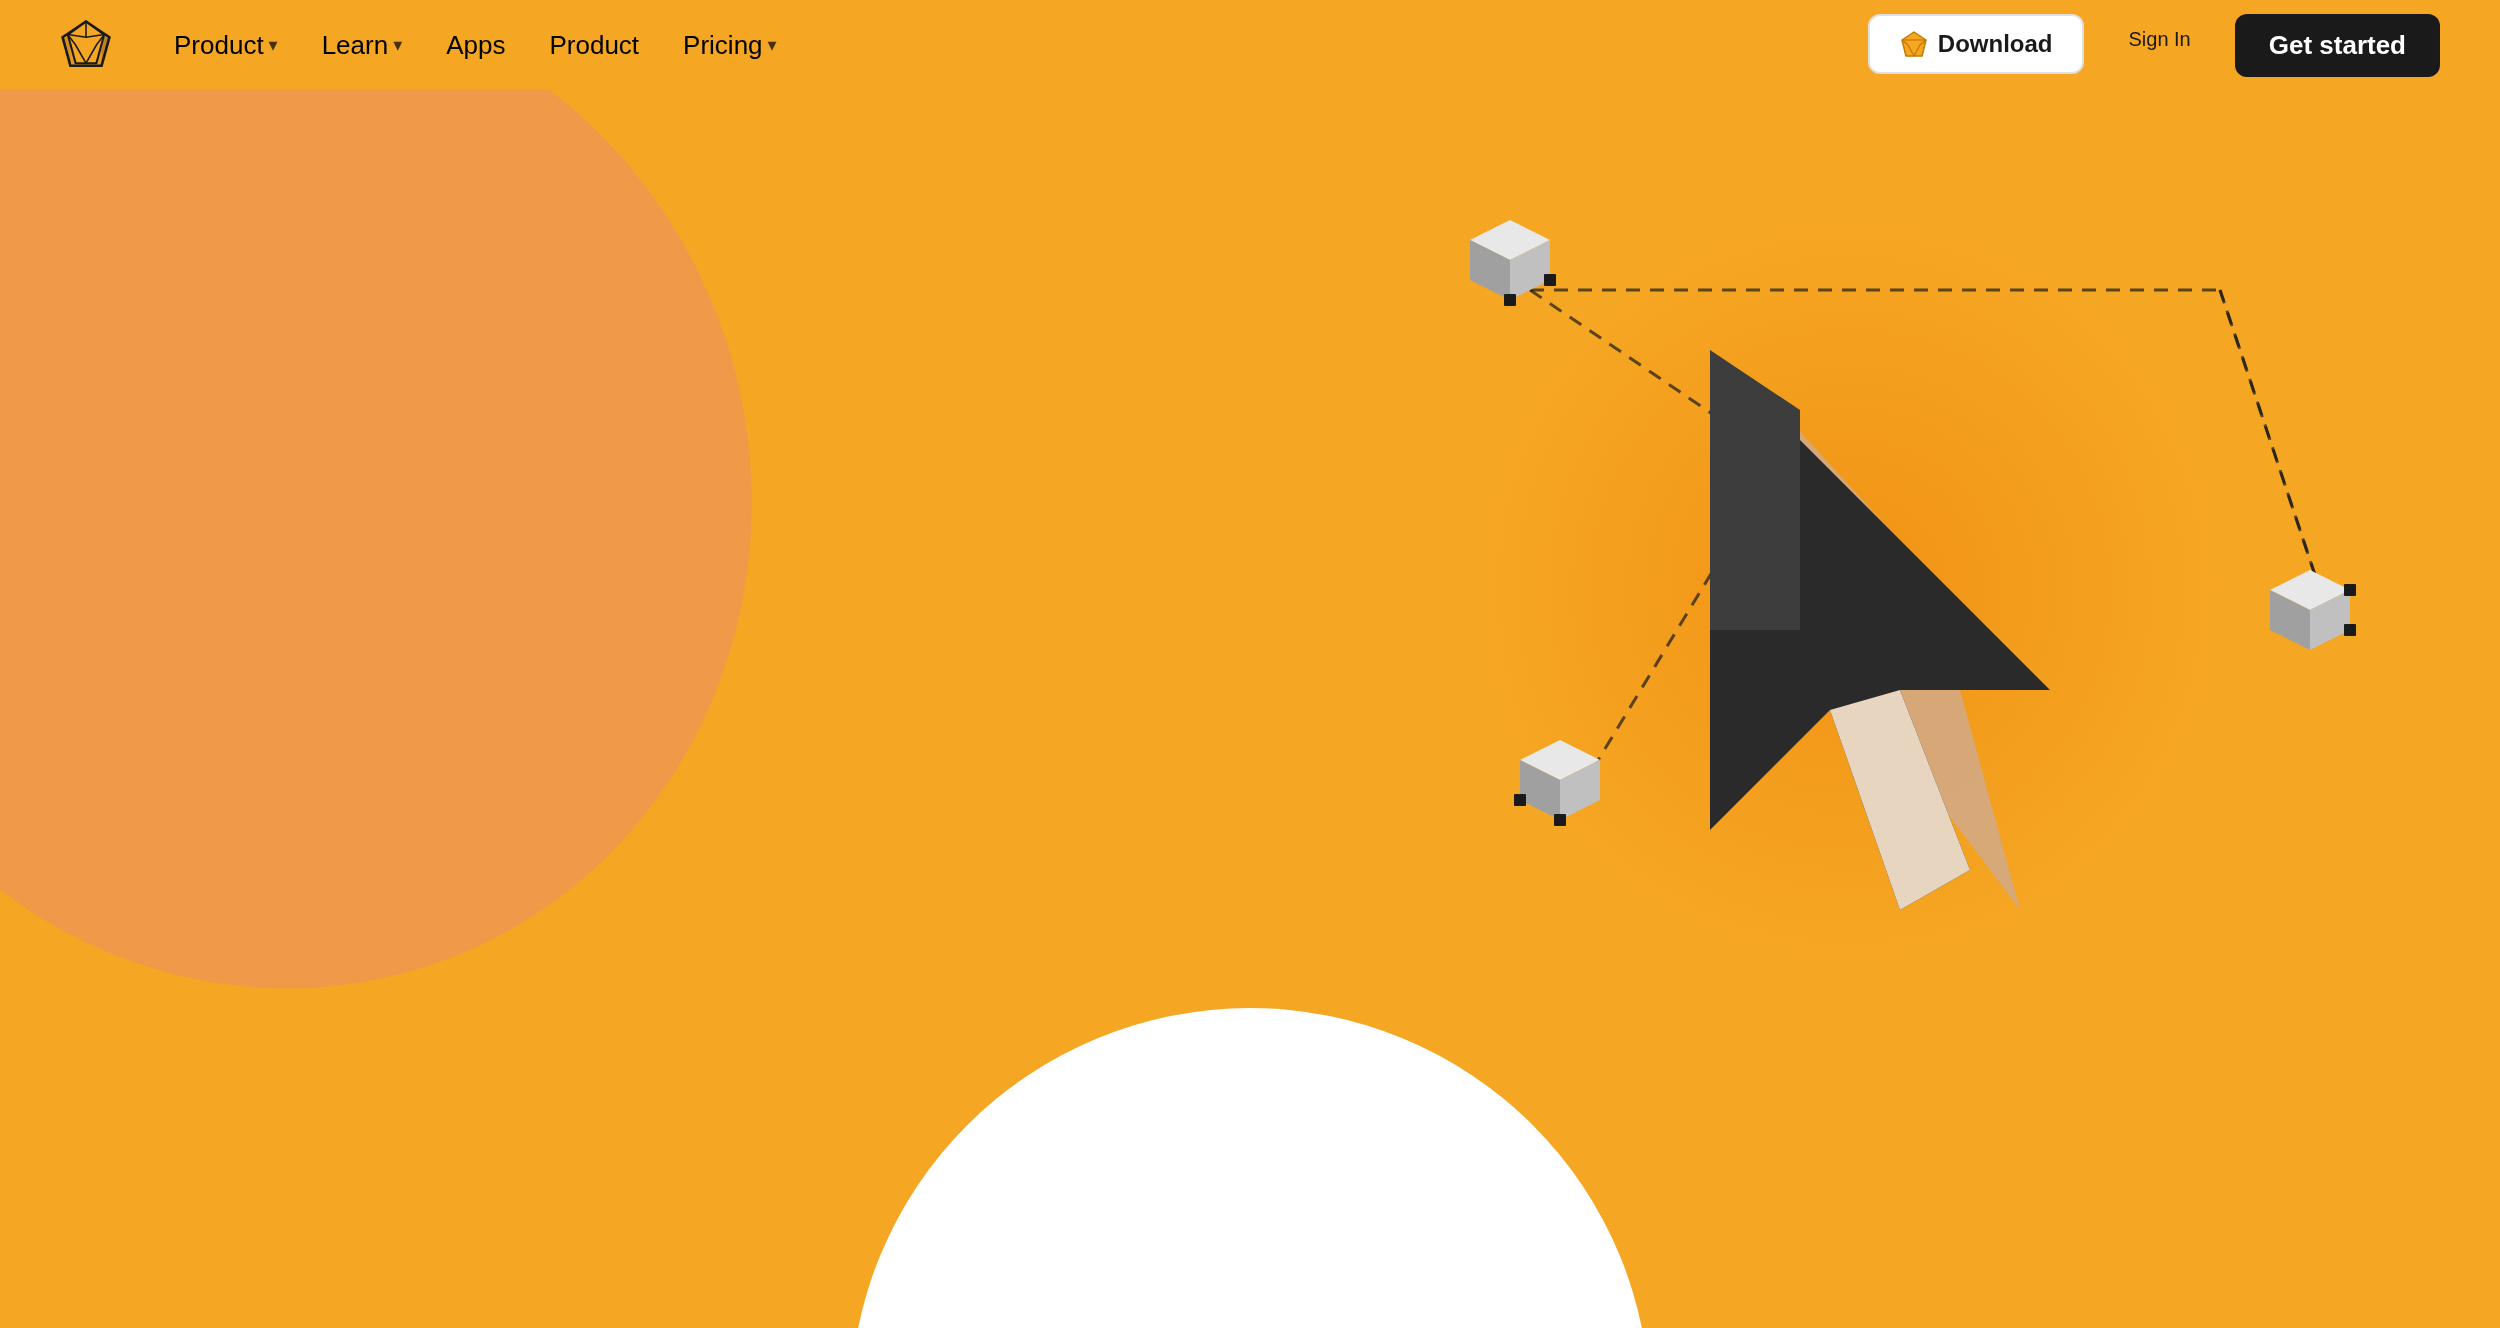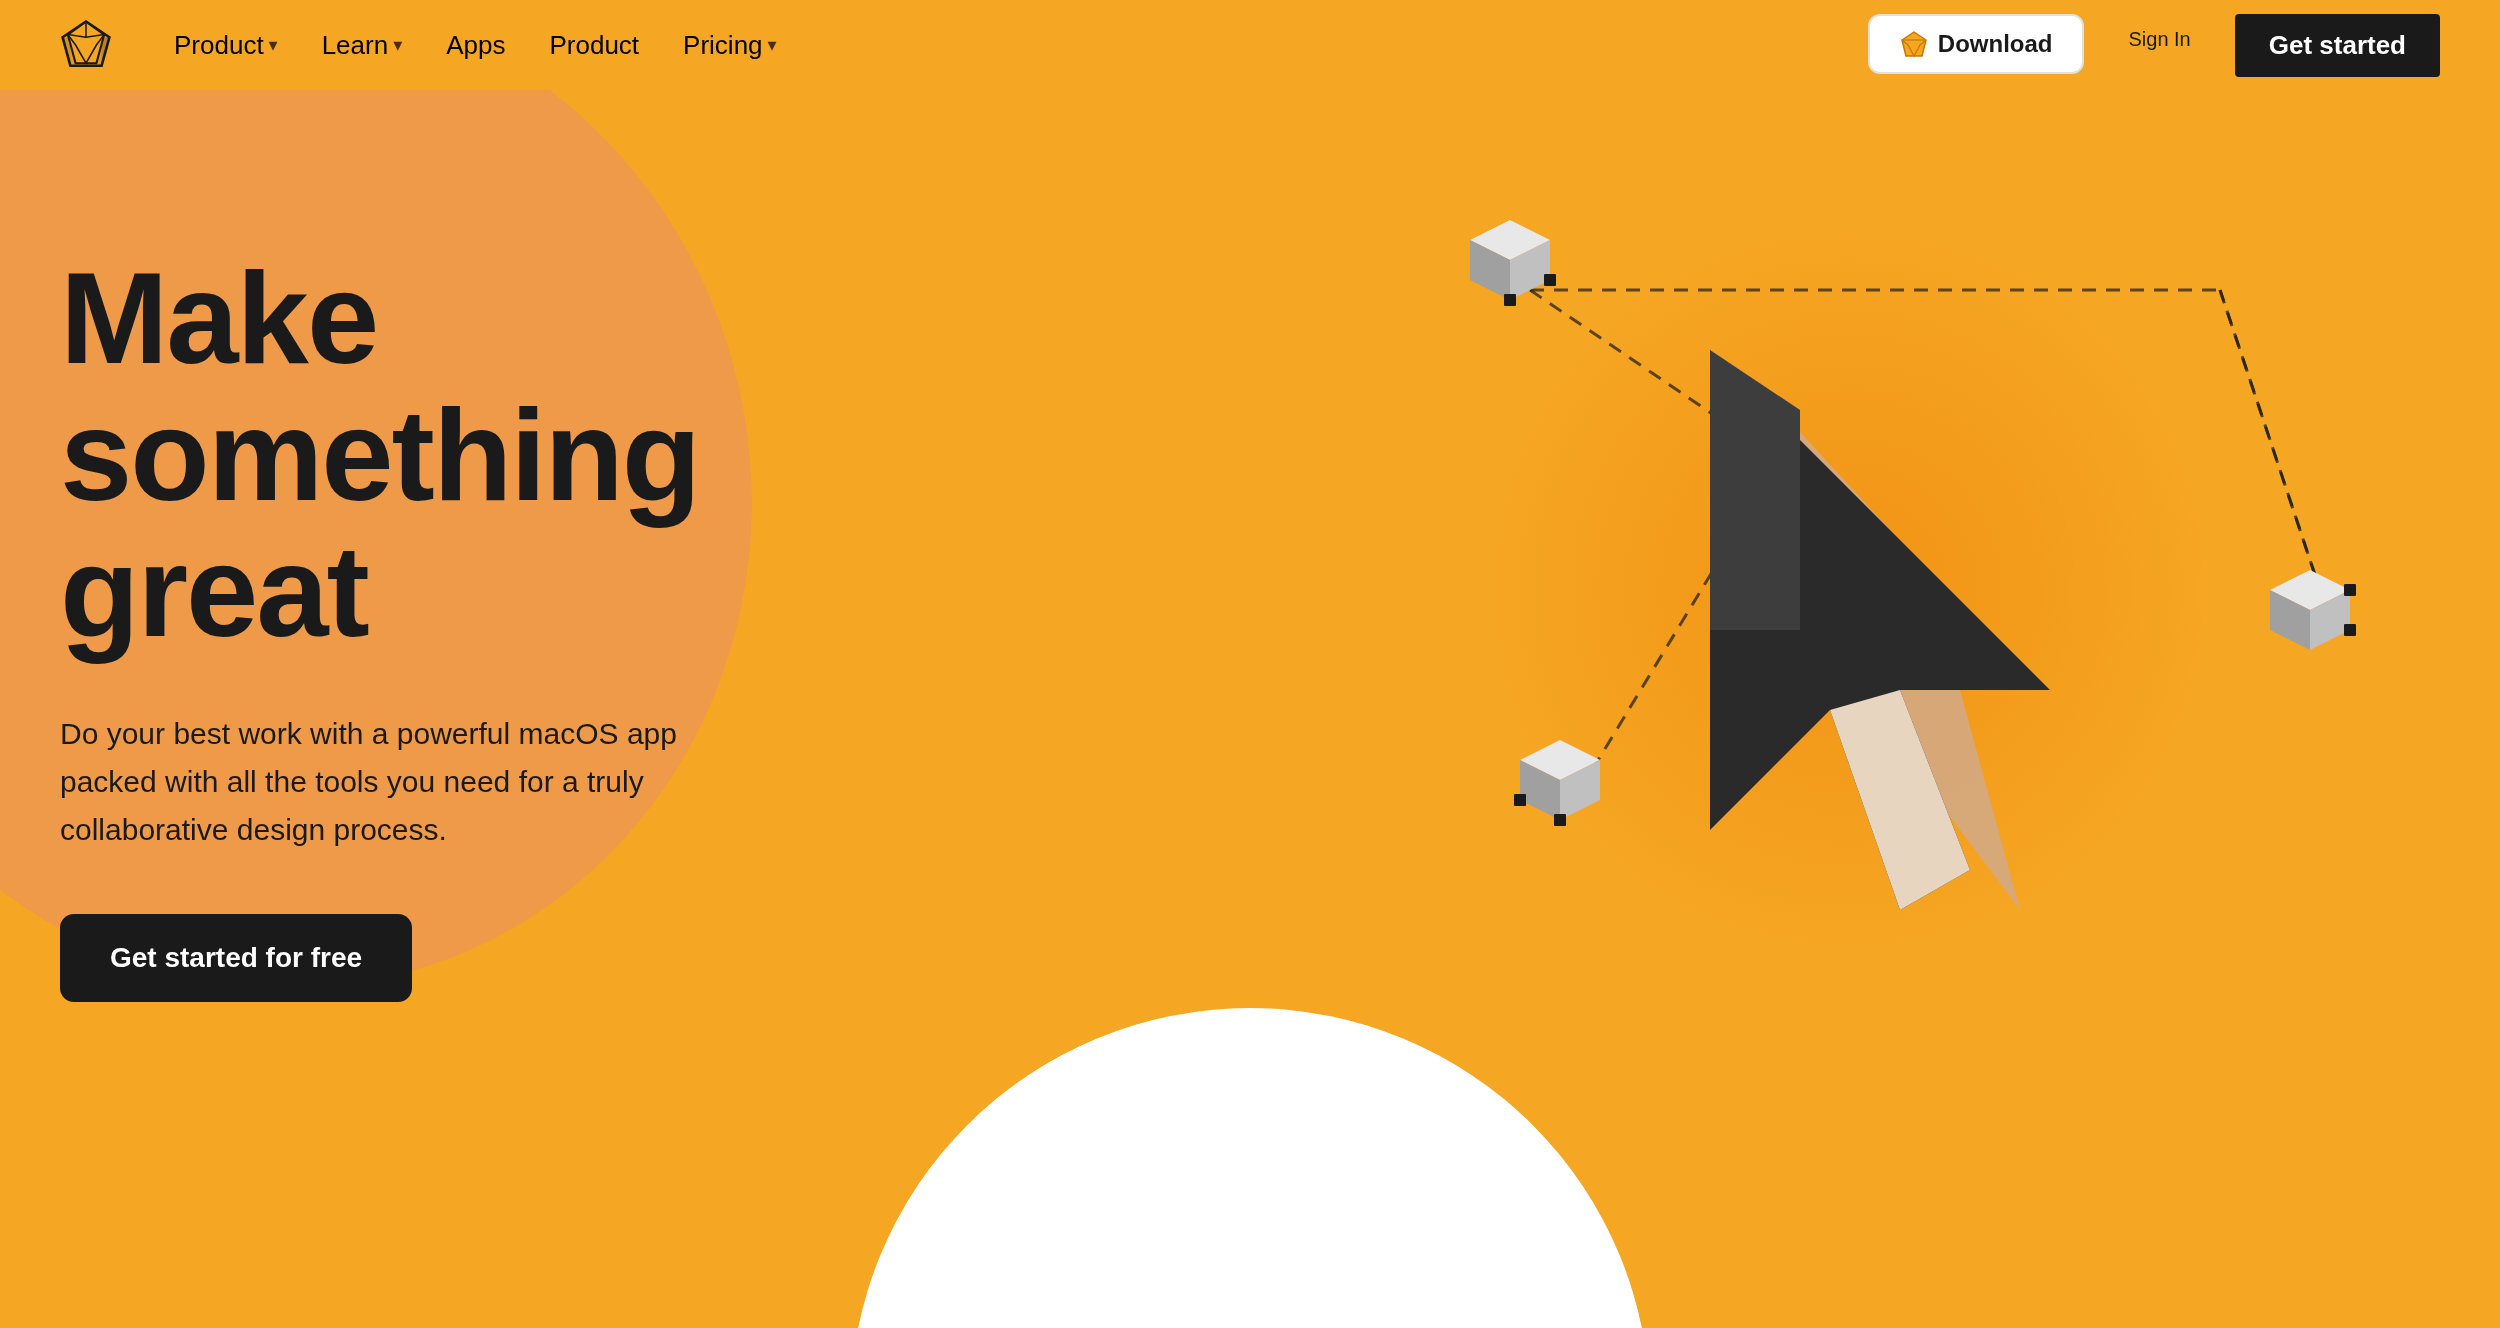--- a/index.html
+++ b/index.html
@@ -91,21 +91,21 @@
       font-size: 20px;
       font-weight: 500;
       color: #1a1a1a;
       cursor: pointer;
     }
 
     .btn-get-started-nav {
       padding: 16px 34px;
       background: #1a1a1a;
       border: none;
-      border-radius: 4px;
+      border-radius: 12px;
       font-size: 26px;
       font-weight: 600;
       color: #fff;
       cursor: pointer;
     }
 
     
     .hero {
       position: relative;
       width: 100%;
@@ -264,30 +264,20 @@
     </button>
   </div>
 </nav>
 
 <section class="hero">
 
   <div class="bg-shape-peach"></div>
   <div class="bg-shape-orange-radial"></div>
   <div class="bg-white-curve"></div>
 
-  <div class="hero-content">
-    <h1 class="hero-headline">
-      <span>Make</span><br>
-      <span>something great</span>
-    </h1>
-    <p class="hero-subtext">Do your best work with a powerful macOS app packed with all the tools you need for a truly collaborative design process.</p>
-    <button class="btn-hero-cta">
-      <span>Get started for free</span>
-    </button>
-  </div>
 
   <div class="hero-illustration">
     <svg width="1100" height="900" viewBox="0 0 1100 900" fill="none" xmlns="http://www.w3.org/2000/svg">
 
       <line x1="130" y1="140" x2="380" y2="310" stroke="#1a1a1a" stroke-width="3" stroke-dasharray="14,10" opacity="0.7"></line>
 
       <line x1="130" y1="140" x2="820" y2="140" stroke="#1a1a1a" stroke-width="3" stroke-dasharray="14,10" opacity="0.7"></line>
 
       <line x1="820" y1="140" x2="930" y2="470" stroke="#1a1a1a" stroke-width="3" stroke-dasharray="14,10" opacity="0.7"></line>
 

